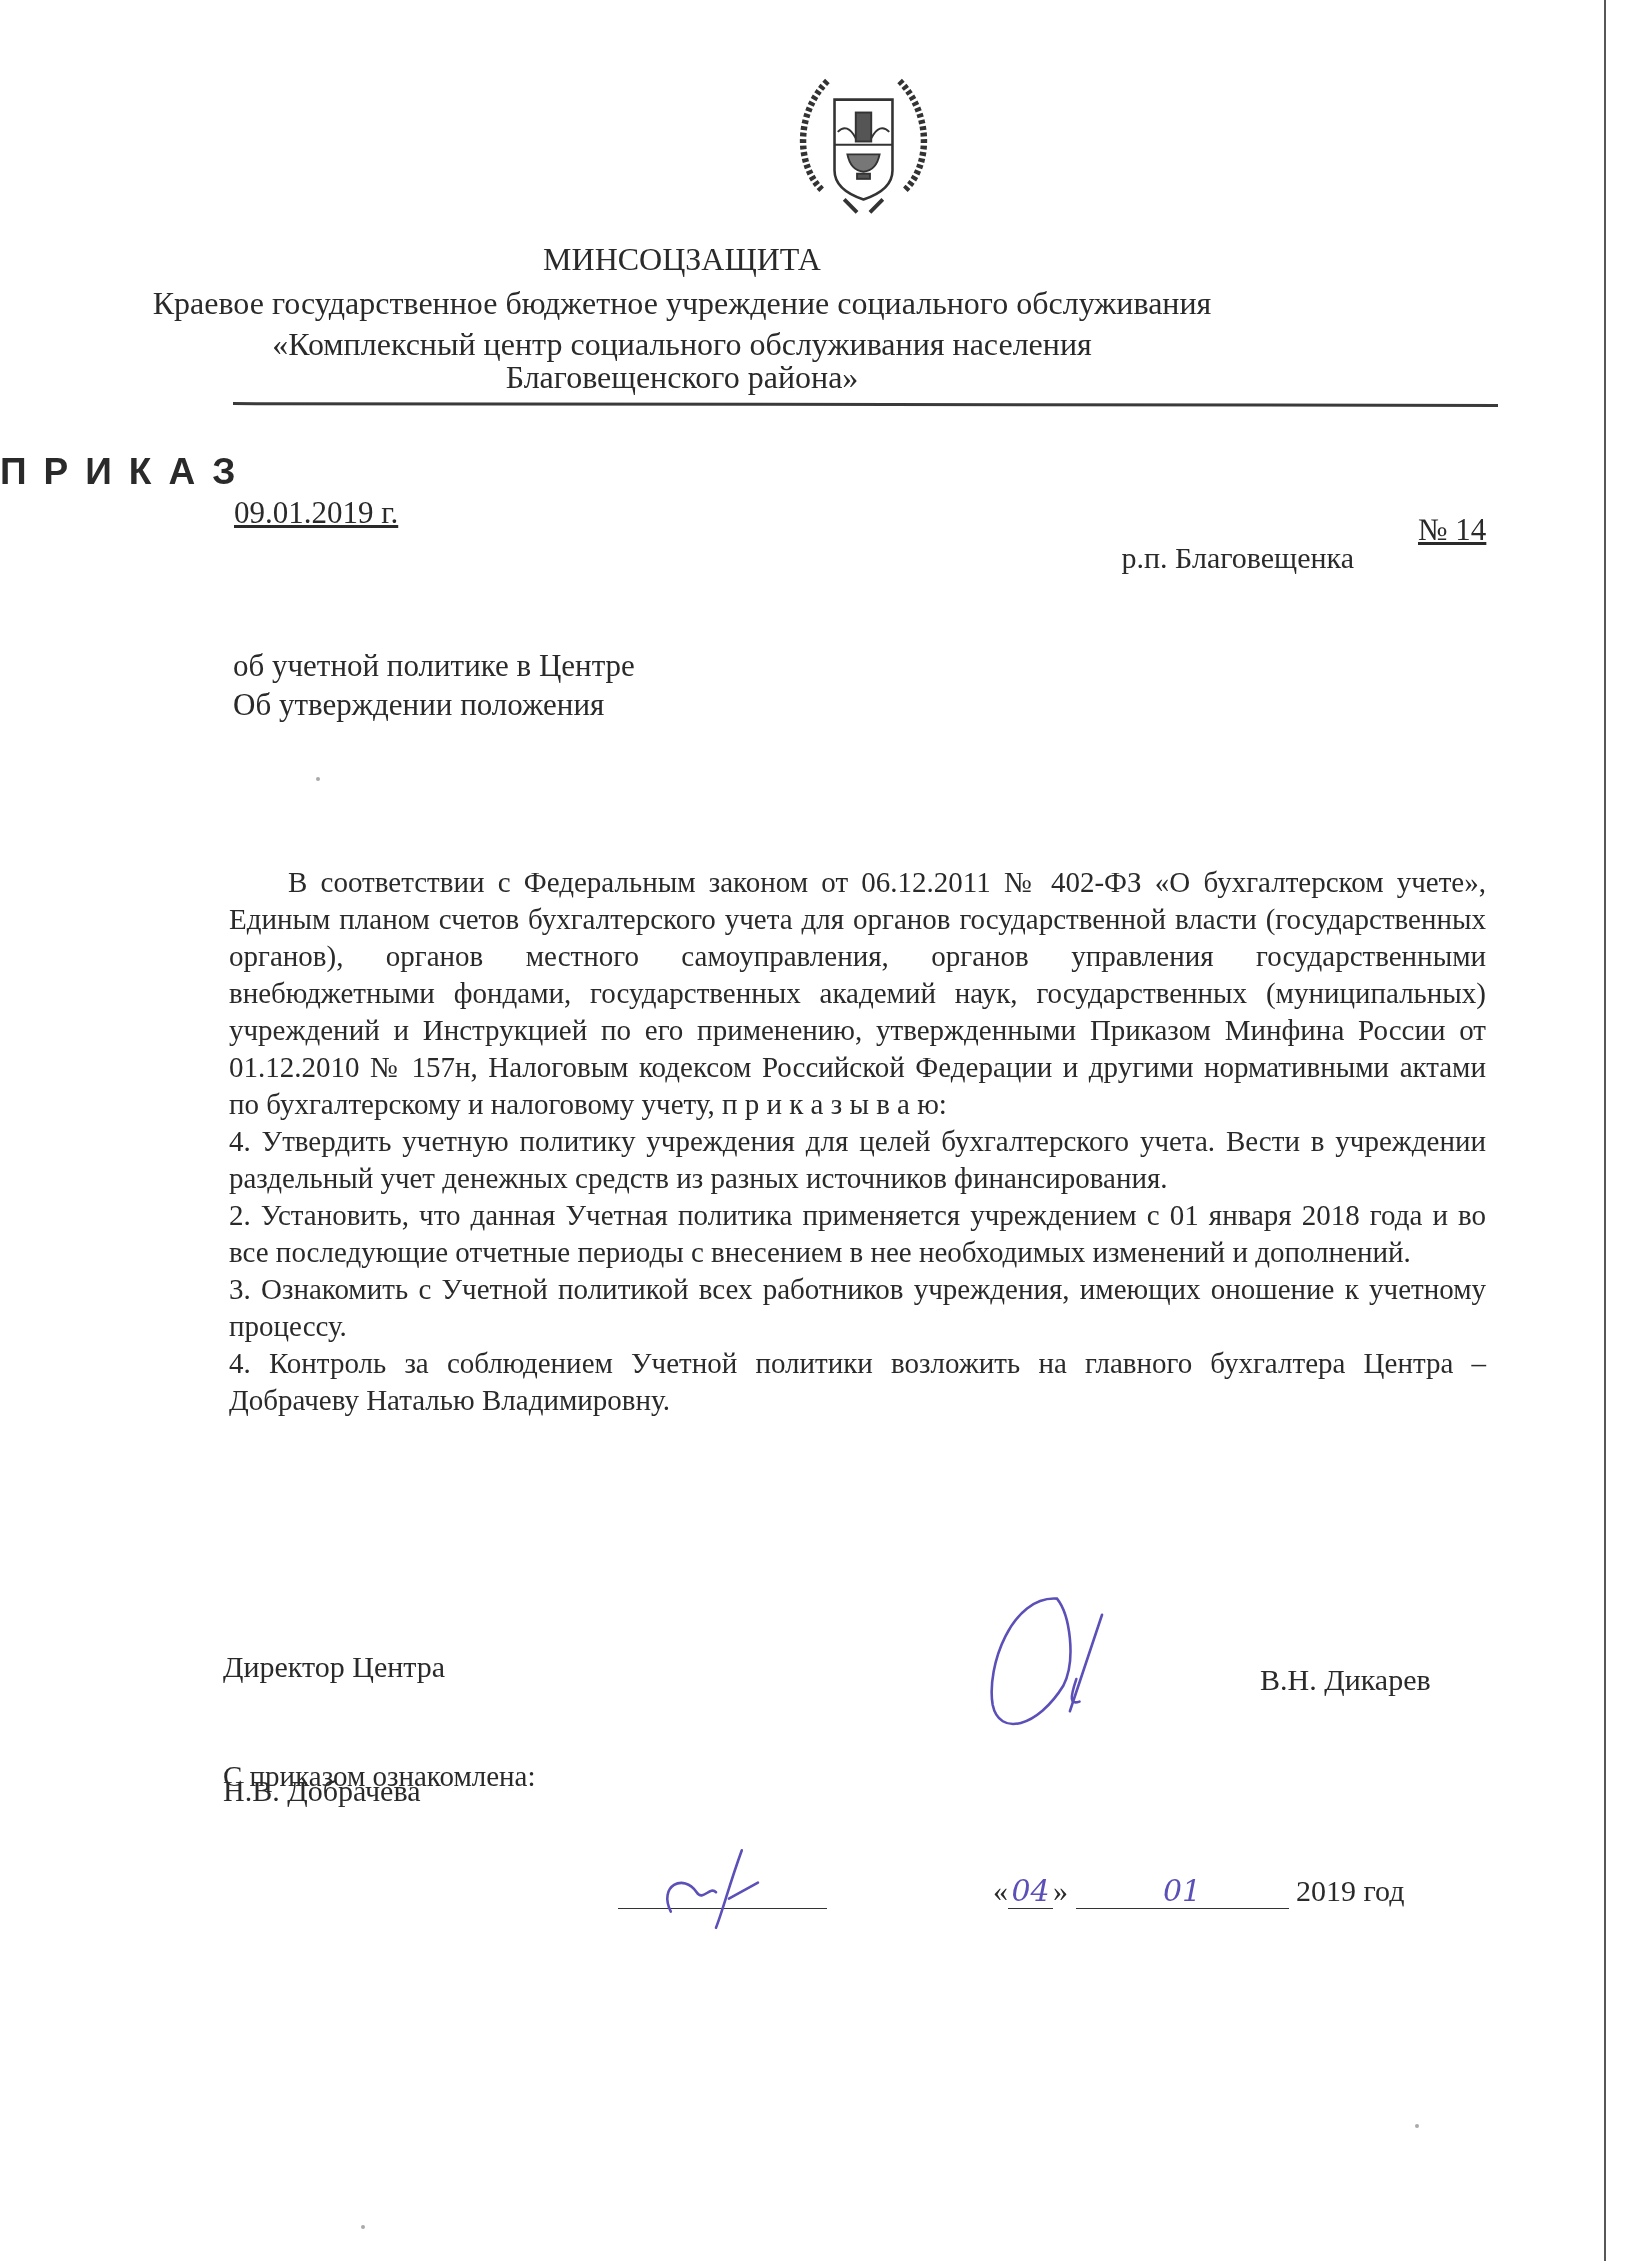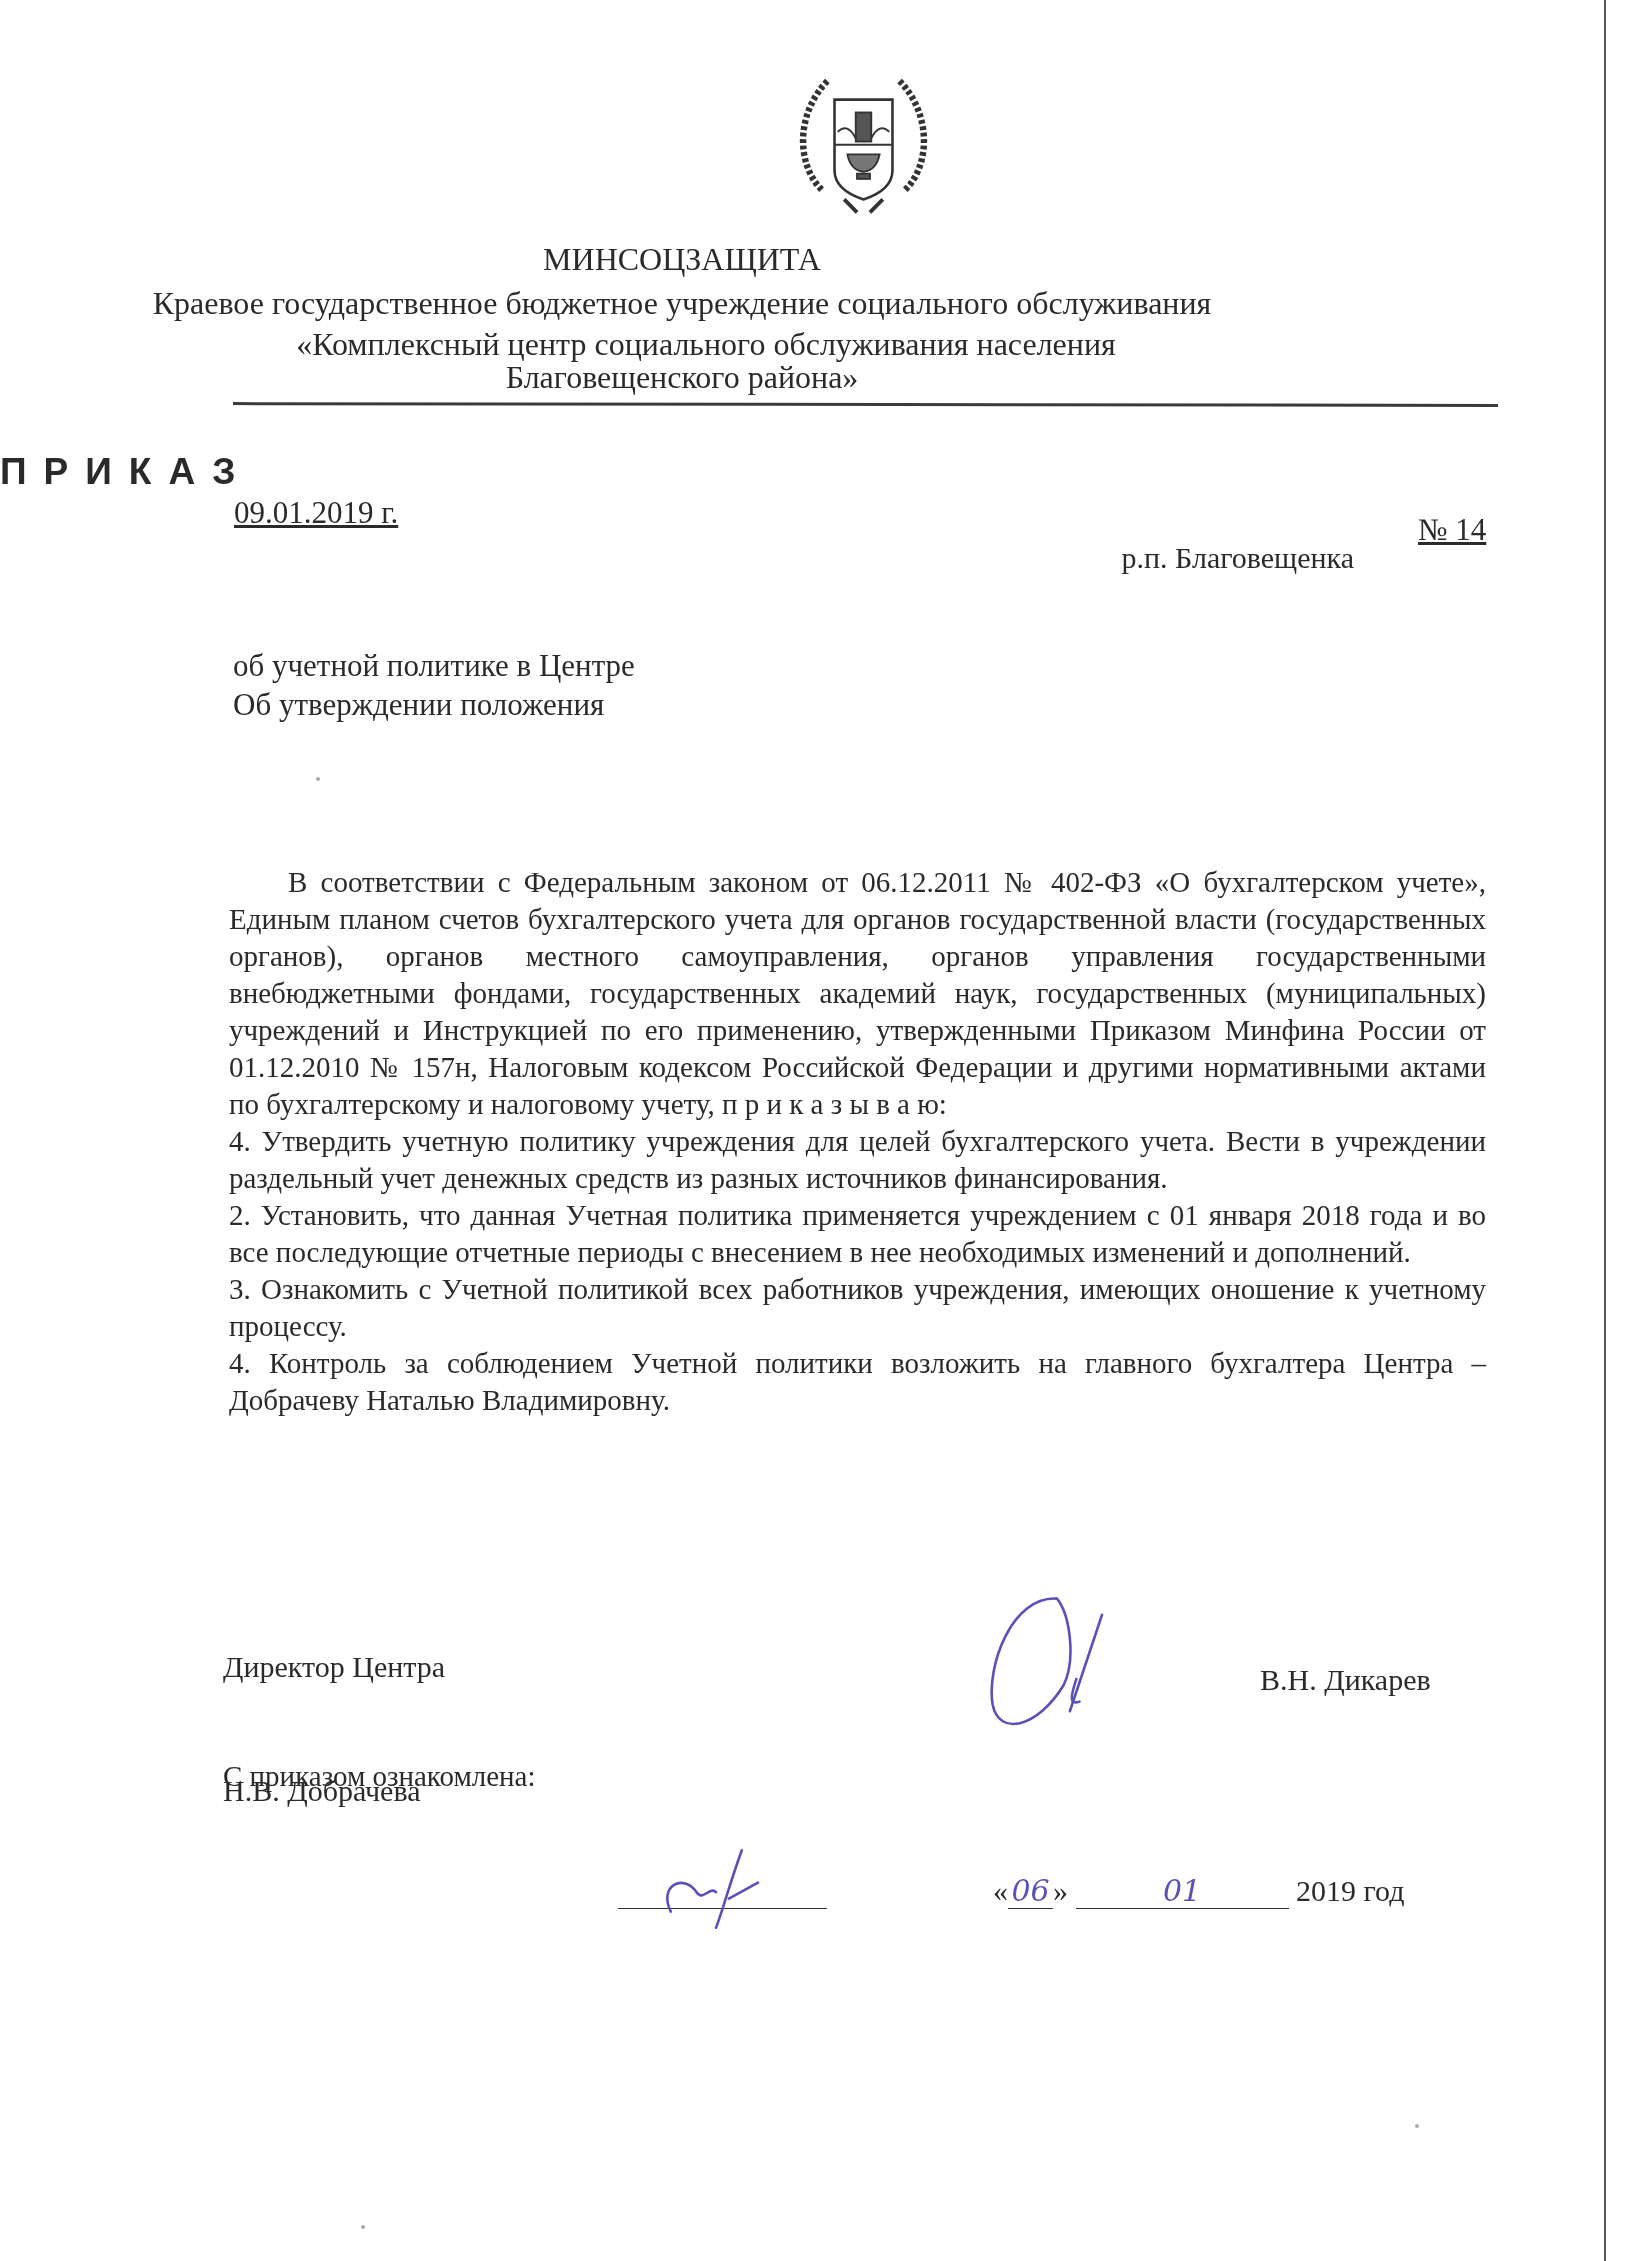--- a/index.html
+++ b/index.html
@@ -6,21 +6,21 @@
   body {
     width: 1644px; height: 2261px; position: relative; overflow: hidden;
     font-family: "Liberation Serif", "DejaVu Serif", serif; color: #2a2a2a;
   }
   .abs { position: absolute; }
   .page-edge { left: 1604px; top: 0; width: 1.9px; height: 2261px; background: #3a3a3a; opacity: .85; }
   .emblem { left: 783px; top: 61px; width: 161px; height: 161px; }
   .hdr { left: 0; width: 1364px; text-align: center; font-size: 32px; line-height: 39px; }
   .hdr-ministry { top: 240px; }
   .hdr-line1 { top: 284px; }
-  .hdr-line2 { top: 325px; padding-left: 24px; }
+  .hdr-line2 { top: 325px; }
   .hdr-line3 { top: 358px; }
   .rule { left: 233px; top: 403px; width: 1265px; height: 3.2px; background: #3a3a3a; transform: rotate(0.08deg); }
   .title { left: 0; width: 1594px; top: 451px; text-align: left; font-family: "Liberation Sans", "DejaVu Sans", sans-serif; font-weight: bold; font-size: 37px; letter-spacing: 17px; }
   .date { left: 234px; top: 495px; font-size: 31px; text-decoration: underline; }
   .number { left: 1418px; top: 512px; font-size: 31px; text-decoration: underline; }
   .place { left: 0; width: 1354px; top: 541px; text-align: right; font-size: 30px; }
   .subject { left: 233px; top: 646px; font-size: 31px; line-height: 39px; }
   .body {
     left: 229px; top: 864px; width: 1257px;
     font-size: 29px; line-height: 37px; text-align: justify;
@@ -99,21 +99,21 @@
 <div class="abs ack-name">Н.В. Добрачева</div>
 <div class="abs ack-line"></div>
 <svg class="abs sig2" viewBox="0 0 220 130">
   <g fill="none" stroke="#5b4fb8" stroke-width="4" stroke-linecap="round">
     <path d="M40 100 C 20 60, 60 40, 80 70 C 90 85, 100 60, 110 70"></path>
     <path d="M150 5 C 130 60, 120 100, 110 125"></path>
     <path d="M130 80 L 175 55"></path>
   </g>
 </svg>
 <div class="abs ack-date">
-  <span>«</span><span class="u u-day hand">06</span><span>»</span>
+  <span>«</span><span class="u u-day hand">04</span><span>»</span>
   <span class="u u-month hand">01</span>
   <span>2019 год</span>
 </div>
 
 <div class="abs speck" style="left:316px;top:777px"></div>
 <div class="abs speck" style="left:1415px;top:2124px"></div>
 <div class="abs speck" style="left:361px;top:2225px"></div>
 
 
 </body></html>

